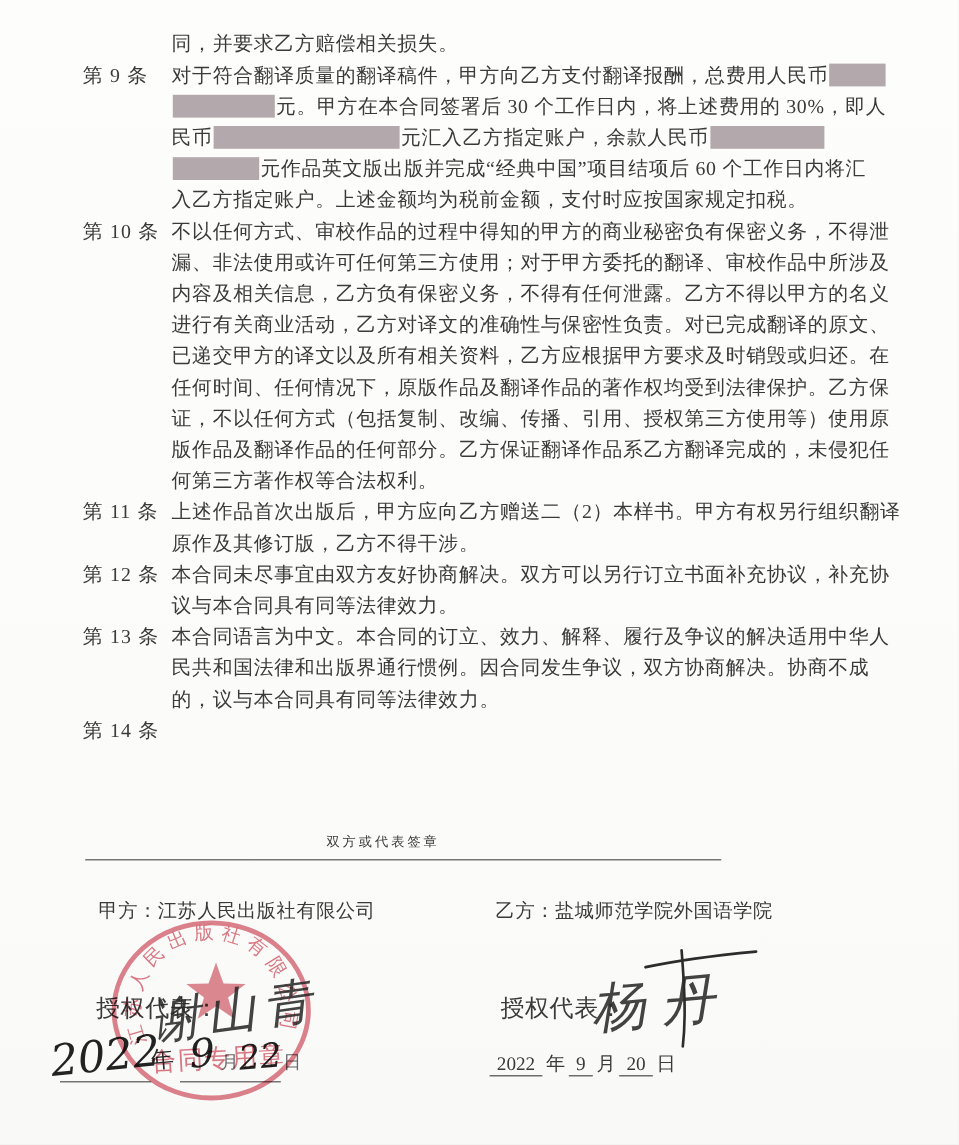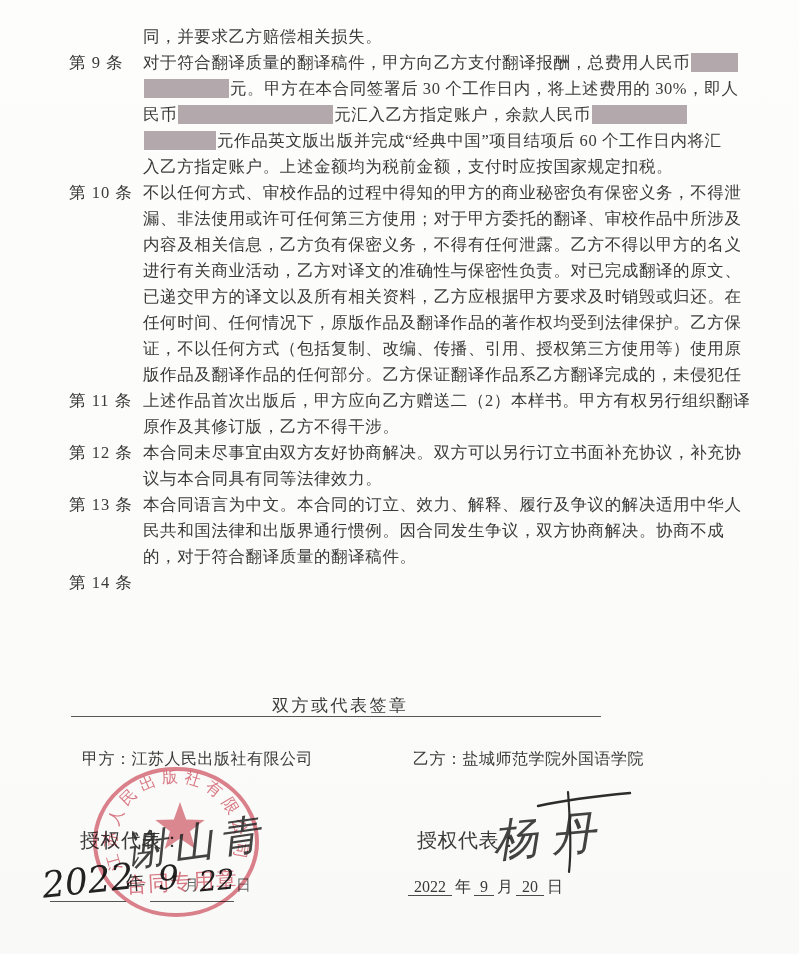--- a/index.html
+++ b/index.html
@@ -9,21 +9,21 @@
     font-family:"Liberation Serif","DejaVu Serif",serif;
     color:#3a3a3a;overflow:hidden;
   }
   
   .clauses{position:absolute;left:0;top:24px;width:100%;}
   .cline{position:relative;height:26px;line-height:26px;font-size:16.5px;letter-spacing:.6px;white-space:nowrap;}
   .clause-num{position:absolute;left:69px;letter-spacing:1px;}
   .line-text{margin-left:143px;}
   .redact{display:inline-block;height:19px;background:#b3a8ac;vertical-align:-4px;margin:0 1px;}
   
-  .sign-title{position:absolute;left:272px;top:694px;font-size:17px;letter-spacing:2.5px;color:#3b3b3b;}
+  .sign-title{position:absolute;left:272px;top:694px;font-size:11px;letter-spacing:2.5px;color:#3b3b3b;}
   .sign-underline{position:absolute;left:71px;top:716px;width:530px;height:1px;background:#565656;}
   .party{position:absolute;top:749px;font-size:16px;letter-spacing:.5px;}
   .party-a{left:82px;}
   .party-b{left:413px;}
   .rep-label{position:absolute;top:827px;font-size:20px;letter-spacing:.5px;}
   .rep-a{left:80px;}
   .rep-b{left:417px;}
   
   .date-b{position:absolute;left:408px;top:877px;font-size:16px;color:#3a3a3a;}
   .date-b .du{border-bottom:1px solid #4a4a4a;padding:0 6px;}
@@ -89,20 +89,23 @@
       <div class="cline">
         <div class="line-text"><span>任何时间、任何情况下，原版作品及翻译作品的著作权均受到法律保护。乙方保</span></div>
       </div>
       <div class="cline">
         <div class="line-text"><span>证，不以任何方式（包括复制、改编、传播、引用、授权第三方使用等）使用原</span></div>
       </div>
       <div class="cline">
         <div class="line-text"><span>版作品及翻译作品的任何部分。乙方保证翻译作品系乙方翻译完成的，未侵犯任</span></div>
       </div>
       <div class="cline">
+        <div class="line-text"><span>何第三方著作权等合法权利。</span></div>
+      </div>
+      <div class="cline">
         <span class="clause-num">第 11 条</span>
         <div class="line-text"><span>上述作品首次出版后，甲方应向乙方赠送二（2）本样书。甲方有权另行组织翻译</span></div>
       </div>
       <div class="cline">
         <div class="line-text"><span>原作及其修订版，乙方不得干涉。</span></div>
       </div>
       <div class="cline">
         <span class="clause-num">第 12 条</span>
         <div class="line-text"><span>本合同未尽事宜由双方友好协商解决。双方可以另行订立书面补充协议，补充协</span></div>
       </div>
@@ -110,21 +113,21 @@
         <div class="line-text"><span>议与本合同具有同等法律效力。</span></div>
       </div>
       <div class="cline">
         <span class="clause-num">第 13 条</span>
         <div class="line-text"><span>本合同语言为中文。本合同的订立、效力、解释、履行及争议的解决适用中华人</span></div>
       </div>
       <div class="cline">
         <div class="line-text"><span>民共和国法律和出版界通行惯例。因合同发生争议，双方协商解决。协商不成</span></div>
       </div>
       <div class="cline">
-        <div class="line-text"><span>的，对于符合翻译质量的翻译稿件。</span></div>
+        <div class="line-text"><span>的，议与本合同具有同等法律效力。</span></div>
       </div>
       <div class="cline">
         <span class="clause-num">第 14 条</span>
       </div>
     </div>
 
   <div class="sign-title">双方或代表签章</div>
   <div class="sign-underline"></div>
 
   <div class="party party-a">甲方：江苏人民出版社有限公司</div>

